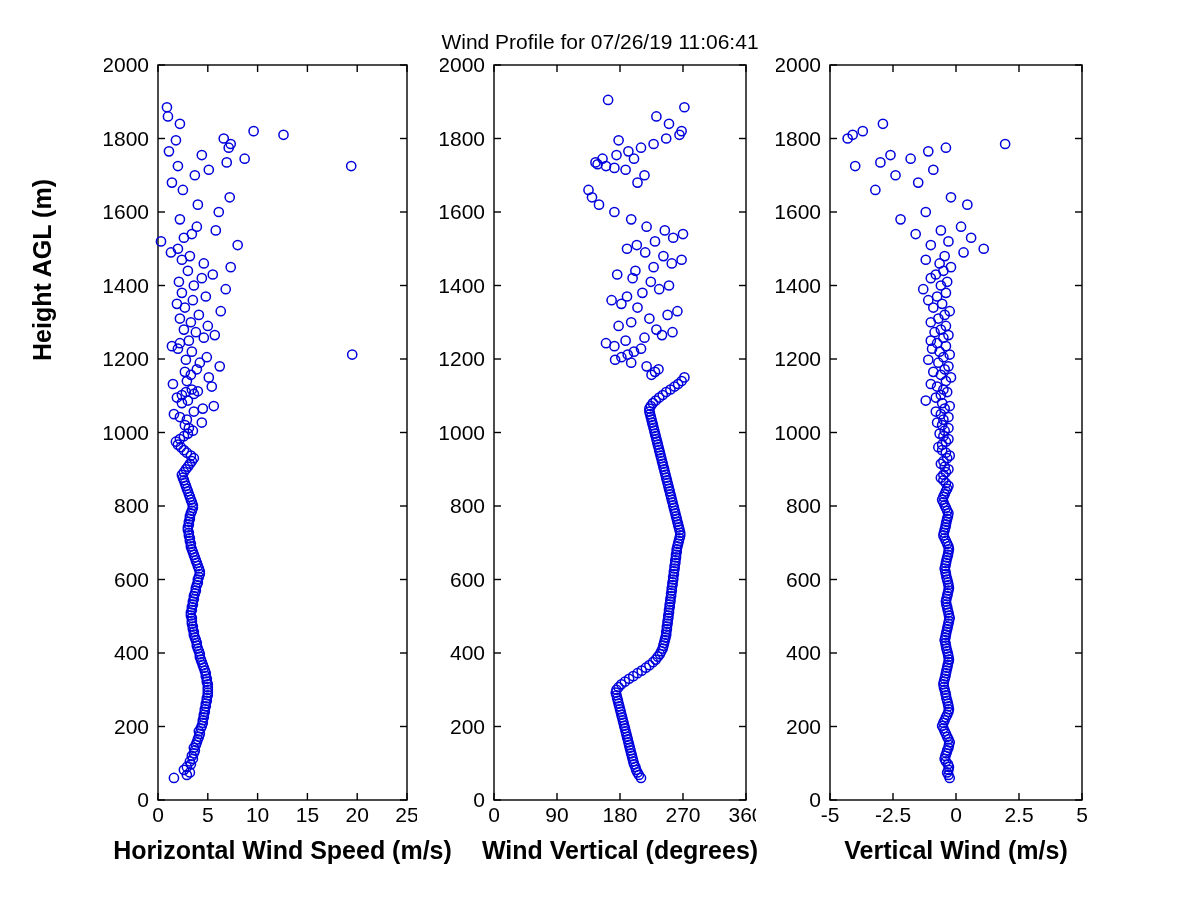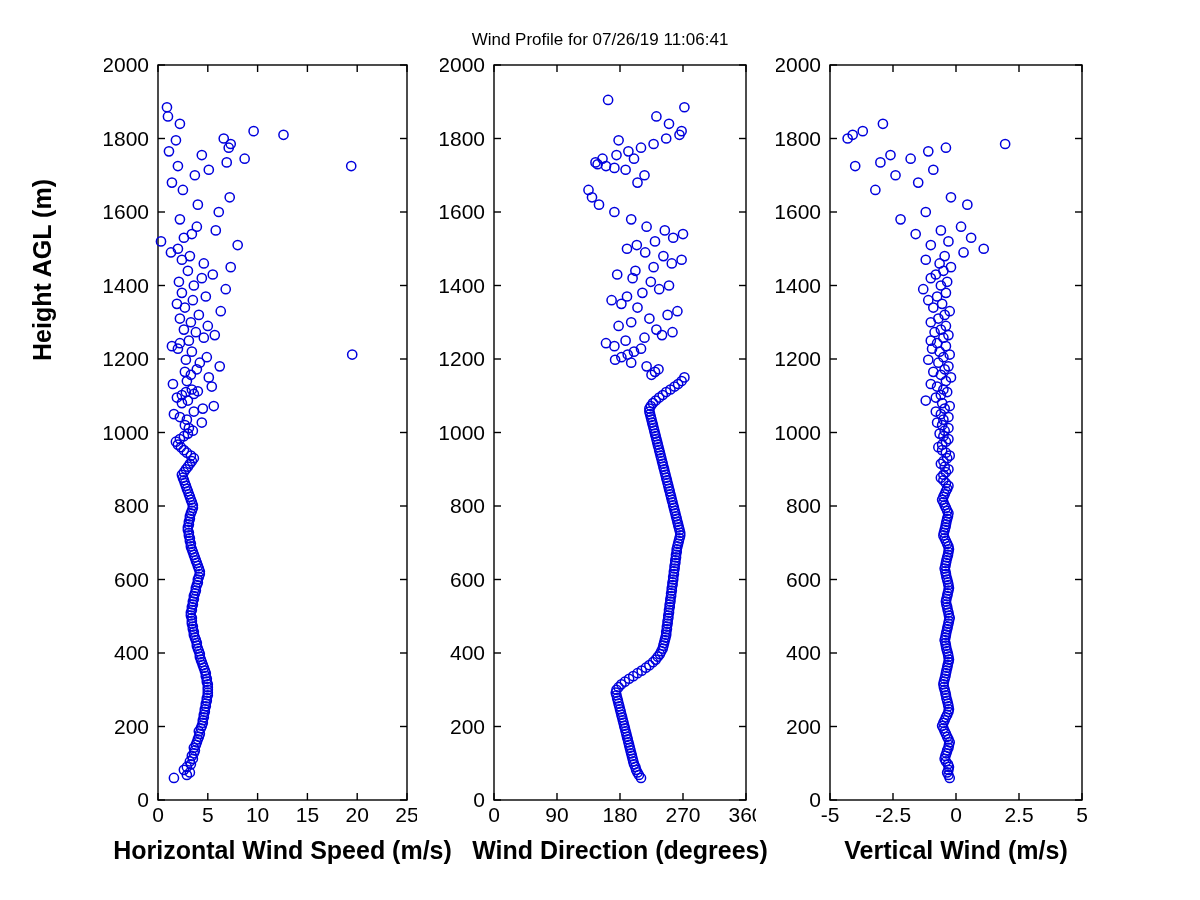--- a/index.html
+++ b/index.html
@@ -12,21 +12,21 @@
   #fig {
     position: relative;
     width: 1200px; height: 900px;
     background: #ffffff;
   }
   #title {
     position: absolute;
     left: 0; top: 30px;
     width: 1200px;
     text-align: center;
-    font-size: 17px;
+    font-size: 21px;
     color: #000;
     letter-spacing: 0px;
   }
   #ylabel {
     position: absolute;
     left: 28px;
     top: 430px;
     width: 320px;
     transform: rotate(-90deg);
     transform-origin: left top;
@@ -862,16 +862,16 @@
           <circle cx="229.14" cy="87.01" r="4.6" fill="none" stroke="#0000dd" stroke-width="1.5"></circle>
           <circle cx="71.64" cy="81.50" r="4.6" fill="none" stroke="#0000dd" stroke-width="1.5"></circle>
           <circle cx="76.68" cy="77.82" r="4.6" fill="none" stroke="#0000dd" stroke-width="1.5"></circle>
           <circle cx="86.76" cy="74.15" r="4.6" fill="none" stroke="#0000dd" stroke-width="1.5"></circle>
           <circle cx="106.92" cy="66.80" r="4.6" fill="none" stroke="#0000dd" stroke-width="1.5"></circle>
         </g>
       </svg>
     </div>
 
   <div class="xlabel" id="xlabel0" style="left: -17.5px; width: 600px;">Horizontal Wind Speed (m/s)</div>
-  <div class="xlabel" id="xlabel1" style="left: 320px; width: 600px;">Wind Direction (degrees)</div>
+  <div class="xlabel" id="xlabel1" style="left: 320px; width: 600px;">Wind Vertical (degrees)</div>
   <div class="xlabel" id="xlabel2" style="left: 656px; width: 600px;">Vertical Wind (m/s)</div>
 
 </div>
 
 </body></html>

